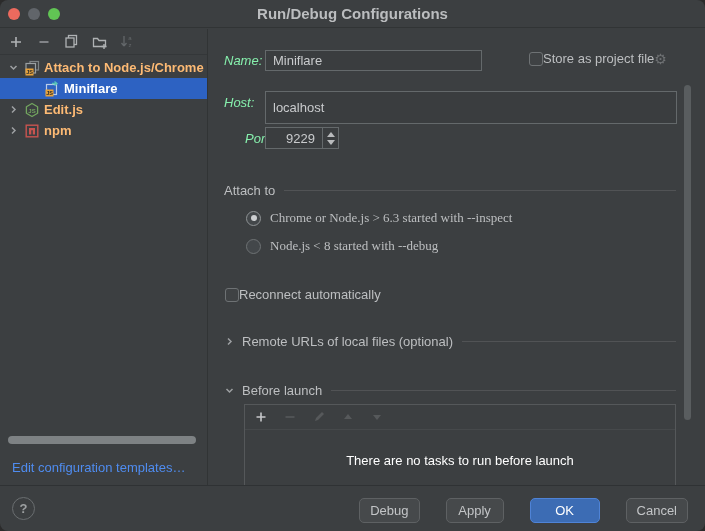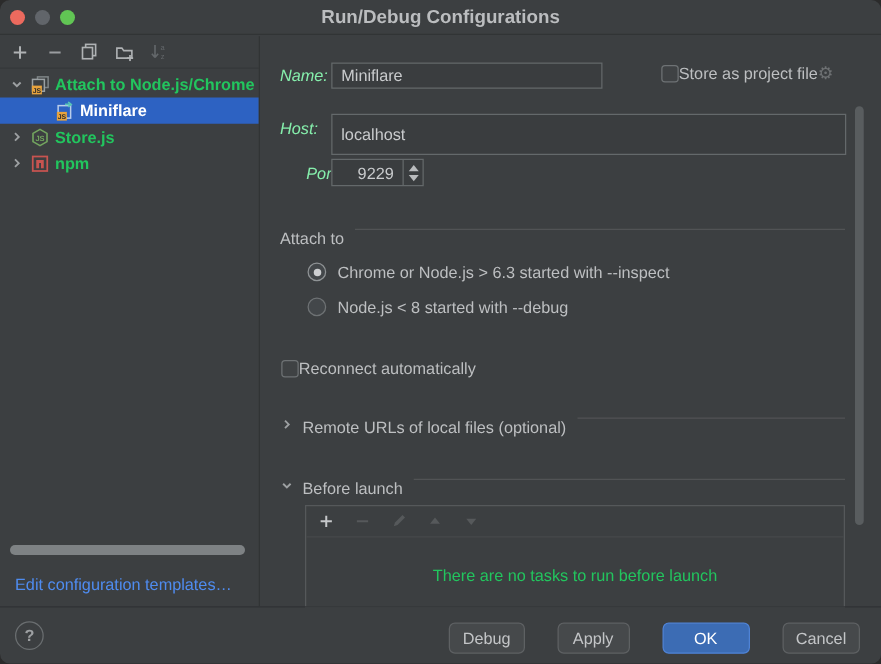--- a/index.html
+++ b/index.html
@@ -26,21 +26,21 @@
     border-right:1px solid #313435; overflow:hidden;
   }
   .side-toolbar {
     height:26px; display:flex; align-items:center; gap:11px;
     padding-left:7px; border-bottom:1px solid rgba(0,0,0,.12);
   }
   .tb-ic { width:17px; height:17px; display:flex; align-items:center; justify-content:center; }
   .tree { padding-top:2px; }
   .tree-row {
     height:21px; display:flex; align-items:center;
-    font-weight:bold; color:#22c55e; white-space:nowrap; overflow:hidden;
+    font-weight:bold; color:#fdba74; white-space:nowrap; overflow:hidden;
   }
   .tree-row.selected { background:#2d62c2; color:#ffffff; }
   .chev { width:14px; margin-left:6px; display:flex; justify-content:center; flex:none; }
   .ticon { width:17px; margin:0 4px 0 3px; display:flex; justify-content:center; flex:none; }
   .indent1 { padding-left:40px; }
   .hscroll {
     position:absolute; left:8px; top:407px; width:188px; height:8px;
     border-radius:4px; background:#7e8284;
   }
   .edit-link {
@@ -68,46 +68,46 @@
     align-items:center; justify-content:center; gap:3px; cursor:pointer;
   }
   .arr-up    { width:0; height:0; border-left:4px solid transparent; border-right:4px solid transparent; border-bottom:5px solid #b9bbbd; }
   .arr-down  { width:0; height:0; border-left:4px solid transparent; border-right:4px solid transparent; border-top:5px solid #b9bbbd; }
   .checkbox {
     width:14px; height:14px; border:1px solid #6e7274; border-radius:3px;
     background:#3f4244; flex:none; display:inline-block;
   }
   .cb-row { position:absolute; display:flex; align-items:center; }
   .gear { color:#6e7173; font-size:14px; font-family:"DejaVu Sans", sans-serif; line-height:1; }
-  .section-row { position:absolute; display:flex; align-items:flex-start; }
+  .section-row { position:absolute; display:flex; align-items:center; }
   .section-title { margin-right:9px; white-space:nowrap; }
   .section-line { flex:1; height:1px; background:#515355; }
   .sec-chev { margin-right:7px; display:flex; }
-  .radio-row { position:absolute; display:flex; align-items:center; gap:9px; }
+  .radio-row { position:absolute; display:flex; align-items:center; gap:9px;font-family:Liberation Serif, serif; }
   .radio {
     width:15px; height:15px; border-radius:50%; background:#43474a;
     border:1px solid #6e7274; flex:none; position:relative;
   }
   .radio.on { border-color:#8f9395; }
   .radio.on::after {
     content:""; position:absolute; left:3.5px; top:3.5px; width:6px; height:6px;
     border-radius:50%; background:#cdcfd1;
   }
   .bl-panel {
     position:absolute; left:244px; top:404px; width:432px; height:82px;
     border:1px solid #55585a;
   }
   .bl-toolbar {
     height:25px; display:flex; align-items:center; gap:15px; padding-left:9px;
     border-bottom:1px solid #46494b;
   }
   .bl-ic { width:14px; height:14px; display:flex; align-items:center; justify-content:center; }
   .bl-empty {
     position:absolute; left:0; top:48px; width:100%; text-align:center;
-    color:#22c55e; font-size:13px;
+    color:#ffffff; font-size:13px;
   }
   .vscroll {
     position:absolute; left:684px; top:85px; width:7px; height:335px;
     border-radius:3.5px; background:#595d5f;
   }
   
   .footer {
     position:absolute; left:0; bottom:0; width:705px; height:46px;
     border-top:1px solid #2f3234;
   }
@@ -205,21 +205,21 @@
           <svg width="11" height="11" viewBox="0 0 11 11">
               <path d="M4 2.5l3 3-3 3" stroke="#9da0a2" stroke-width="1.5" fill="none"></path>
             </svg>
         </span>
         <span class="ticon">
           <svg width="16" height="16" viewBox="0 0 16 16">
               <polygon points="8,1.5 13.6,4.7 13.6,11.3 8,14.5 2.4,11.3 2.4,4.7" fill="none" stroke="#73a55f" stroke-width="1.3" stroke-linejoin="round"></polygon>
               <text x="8" y="10.6" font-size="6" font-weight="bold" fill="#73a55f" font-family="Liberation Sans" text-anchor="middle">JS</text>
             </svg>
         </span>
-        <span>Store.js</span>
+        <span>Edit.js</span>
       </div>
       <div class="tree-row">
         <span class="chev">
           <svg width="11" height="11" viewBox="0 0 11 11">
               <path d="M4 2.5l3 3-3 3" stroke="#9da0a2" stroke-width="1.5" fill="none"></path>
             </svg>
         </span>
         <span class="ticon">
           <svg width="16" height="16" viewBox="0 0 16 16">
               <rect x="2.2" y="2.2" width="11.6" height="11.6" fill="none" stroke="#c75450" stroke-width="1.4"></rect>

